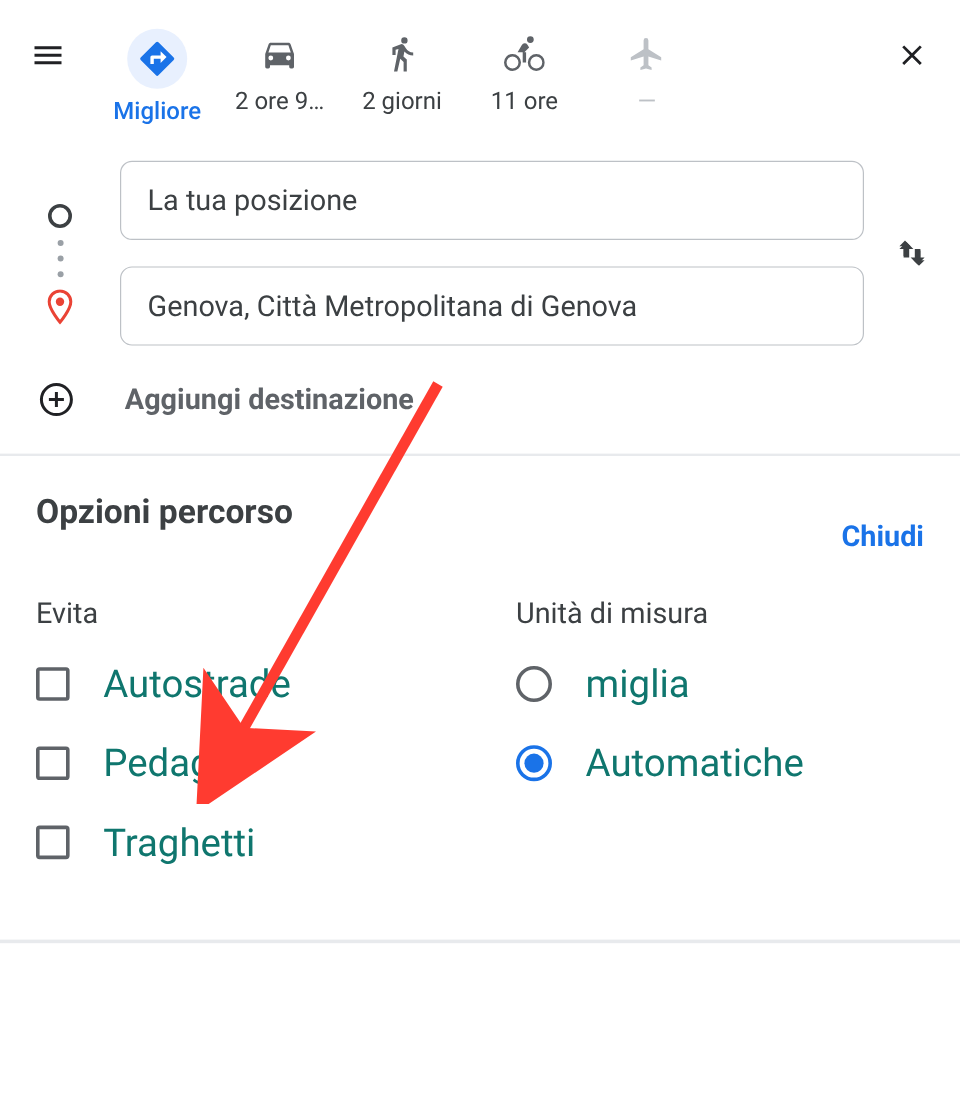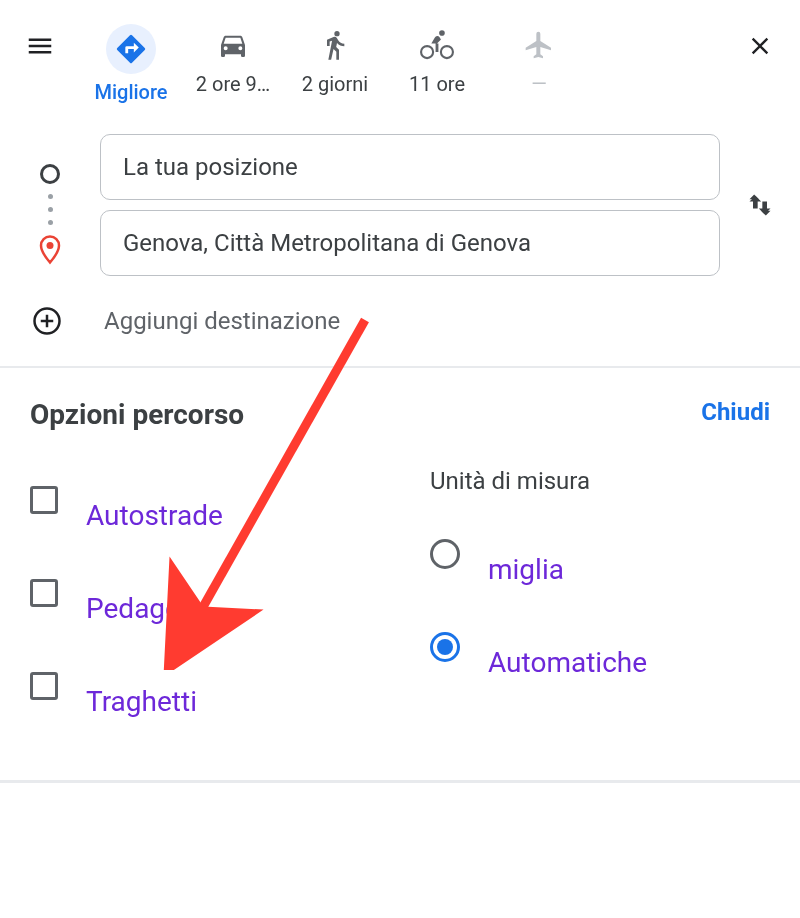--- a/index.html
+++ b/index.html
@@ -34,65 +34,65 @@
     align-items: center;
     padding: 20px 20px 0 30px;
   }
   .markers {
     display: flex; flex-direction: column; align-items: center; width: 40px; padding-top: 18px;
   }
   .marker-circle { width: 20px; height: 20px; border: 3px solid #3c4043; border-radius: 50%; }
   .dots { display: flex; flex-direction: column; gap: 8px; margin: 10px 0; }
   .dot { width: 5px; height: 5px; background: #9aa0a6; border-radius: 50%; }
   .marker-dest svg { display:block; }
-  .inputs { flex: 1; display: flex; flex-direction: column; gap: 10px; padding: 0 10px 0 30px; }
+  .inputs { flex: 1; display: flex; flex-direction: column; gap: 22px; padding: 0 10px 0 30px; }
   .input-box {
     border: 1px solid #bdc1c6;
     border-radius: 10px;
     padding: 18px 22px;
     font-size: 24px;
     color: #3c4043;
     cursor: text;
     white-space: nowrap; overflow:hidden; text-overflow: ellipsis;
   }
   .swap-btn { width: 40px; height: 40px; display:flex; align-items:center; justify-content:center; cursor:pointer; margin-left: 10px; color:#3c4043;}
 
   .add-dest {
     display: flex;
     align-items: center;
     padding: 30px 0 30px 32px;
     gap: 42px;
     cursor: pointer;
   }
   .add-dest-icon { width: 30px; height: 30px; display:flex; align-items:center; justify-content:center; color:#202124;}
-  .add-dest-label { font-size: 24px; color: #5f6368; }
+  .add-dest-label { font-size: 24px; color: #5f6368; font-weight: bold; }
 
   .divider { height: 2px; background: #e8eaed; }
 
   .options {
     padding: 30px 30px 30px 30px;
     position: relative;
   }
   .options-head { display:flex; justify-content: space-between; margin-bottom: 36px; font-weight: bold; }
   .options-title { font-size: 28px; color: #3c4043; }
-  .close-link { font-size: 24px; color: #1a73e8; cursor: pointer; }
+  .close-link { font-size: 24px; color: #1a73e8; cursor: pointer; margin-top: 23px; }
   .cols { display: flex; gap: 60px; }
   .col { flex: 1; }
   .col-title { font-size: 24px; color: #3c4043; margin-bottom: 26px; }
   .opt-row { display: flex; align-items: center; gap: 28px; margin-bottom: 28px; cursor: pointer; }
   .checkbox {
     width: 28px; height: 28px; border: 3px solid #5f6368; border-radius: 3px;
   }
   .radio {
     width: 30px; height: 30px; border: 3px solid #5f6368; border-radius: 50%;
     display:flex; align-items:center; justify-content:center;
   }
   .radio.selected { border-color: #1a73e8; }
   .radio.selected::after { content:''; width: 16px; height: 16px; background:#1a73e8; border-radius:50%; }
-  .opt-label { font-size: 28px; color: #6d28d9; margin-top: 32px; }
+  .opt-label { font-size: 32px; color: #0f766e; }
 
   .bottom-divider { height: 3px; background:#e8eaed; margin-top:4px; }
 
   .annotation-arrow {
     position: absolute;
     pointer-events: none;
   }
 </style>
 </head>
 <body>
@@ -193,20 +193,21 @@
 
 <div class="divider"></div>
 
 <div class="options">
   <div class="options-head">
     <div class="options-title">Opzioni percorso</div>
     <div class="close-link">Chiudi</div>
   </div>
   <div class="cols">
     <div class="col">
+      <div class="col-title">Evita</div>
       <div class="opt-row">
         <div class="checkbox"></div>
         <div class="opt-label">Autostrade</div>
       </div>
       <div class="opt-row">
         <div class="checkbox"></div>
         <div class="opt-label">Pedaggi</div>
       </div>
       <div class="opt-row">
         <div class="checkbox"></div>

